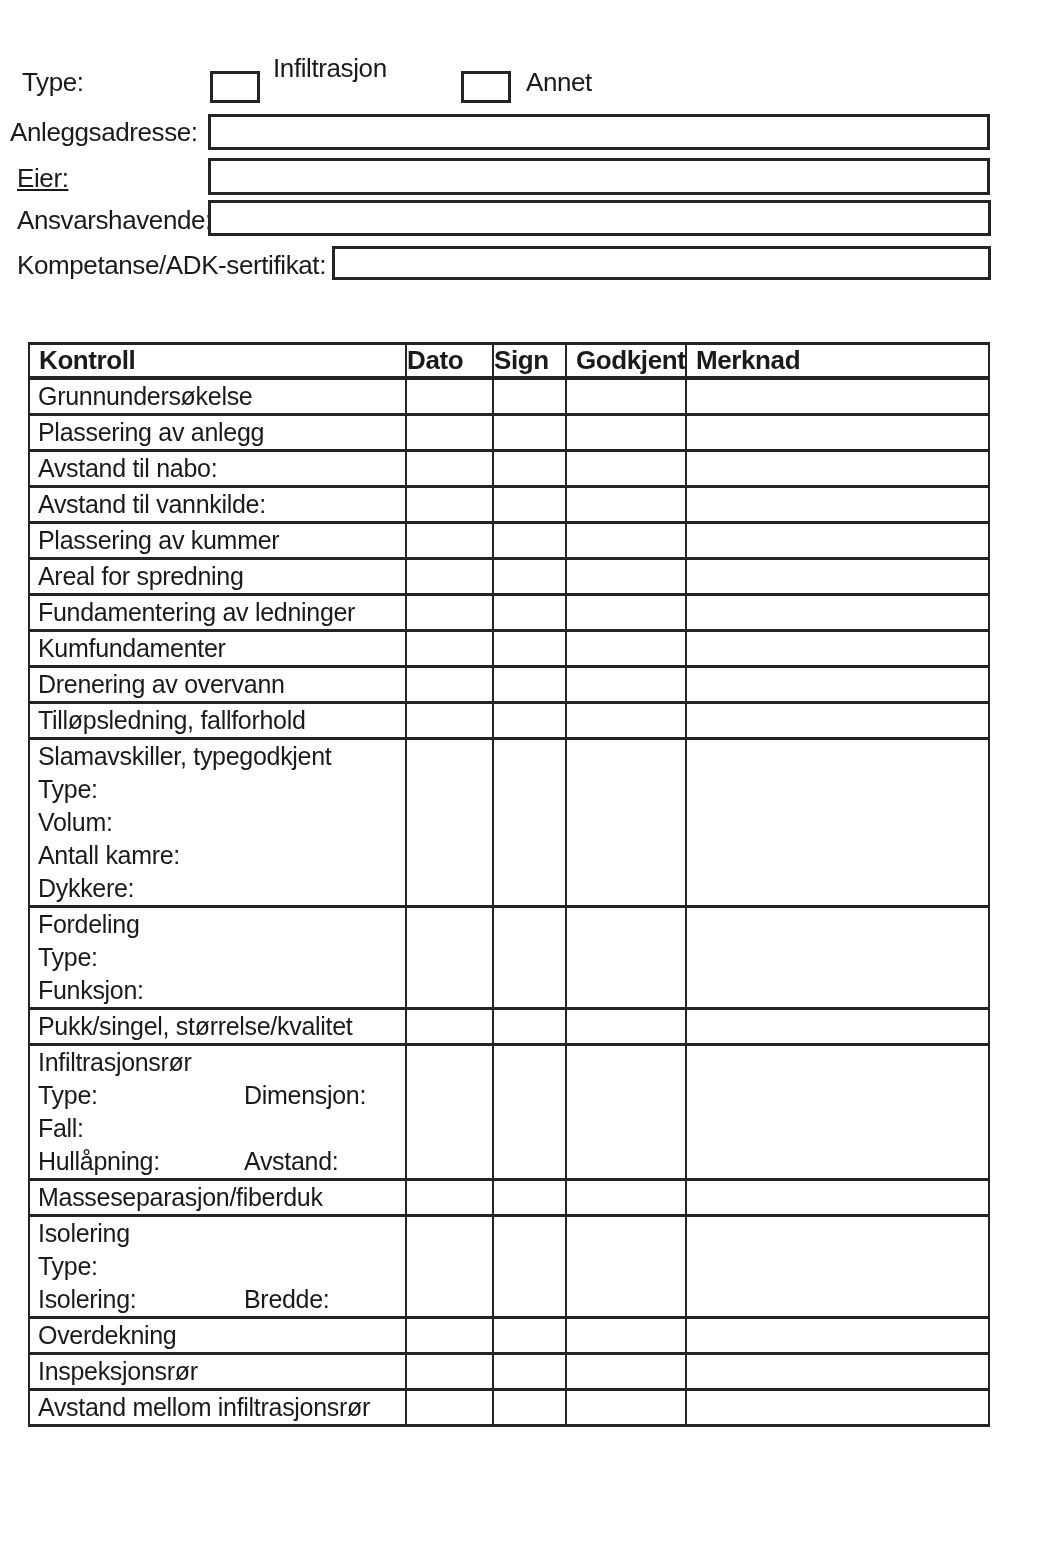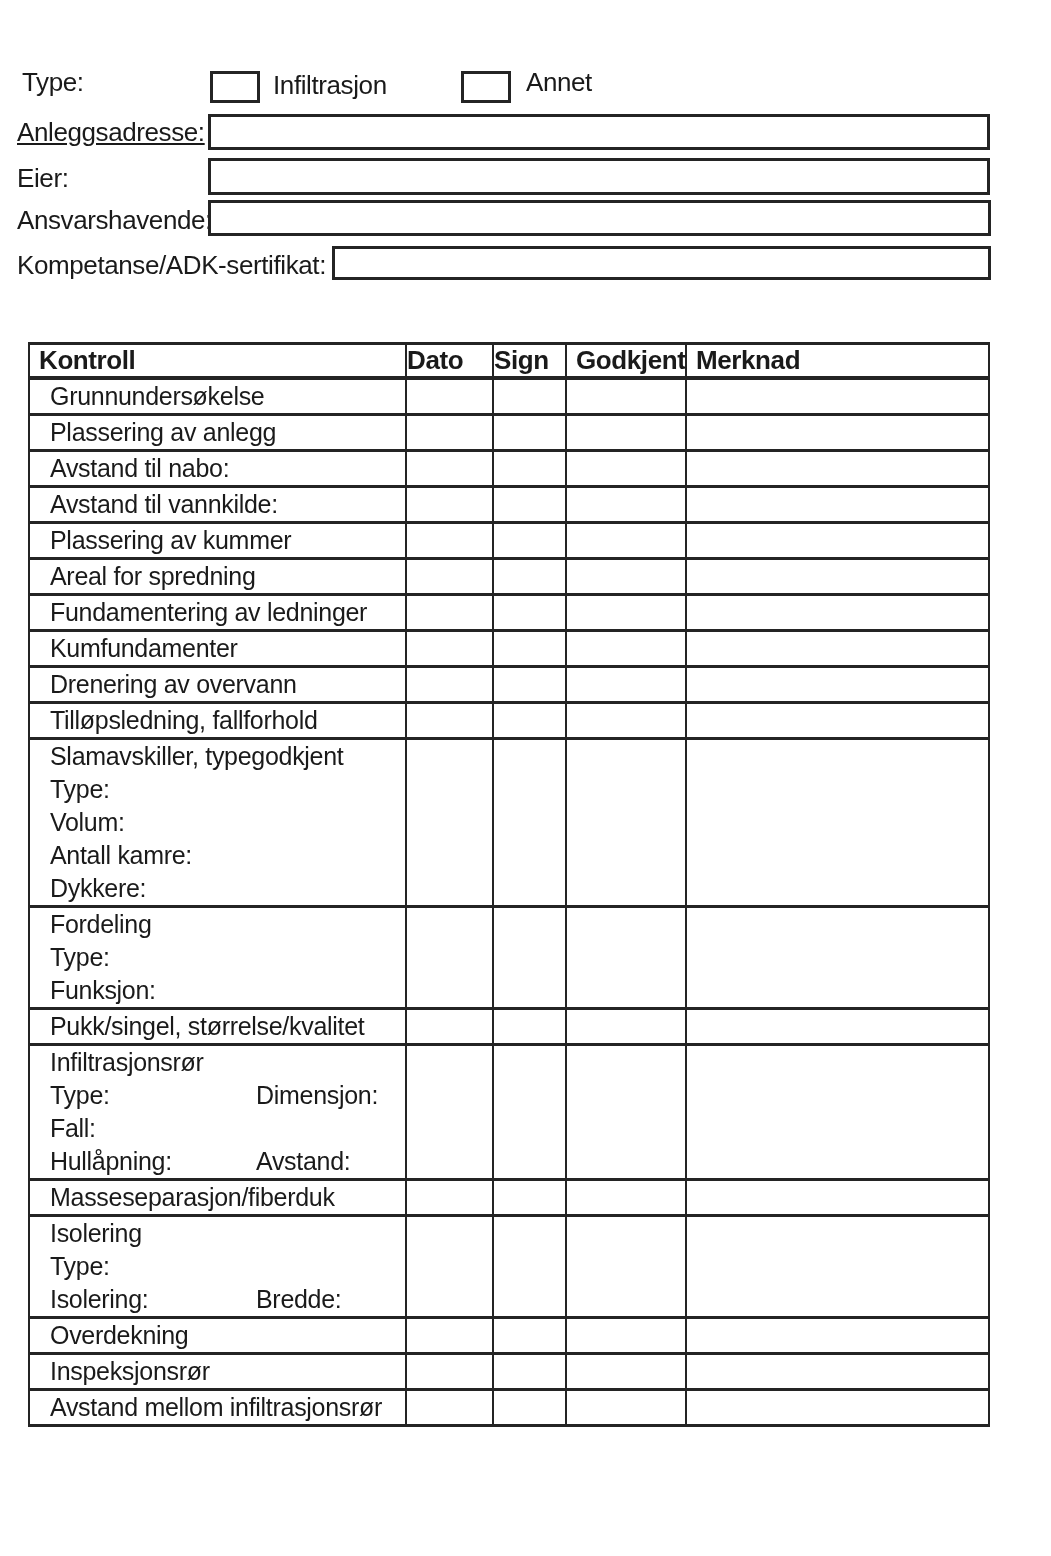--- a/index.html
+++ b/index.html
@@ -52,44 +52,44 @@
     text-align: left;
     padding: 0 0 0 9px;
     white-space: nowrap;
     border-bottom-width: 4px;
   }
   #kontroll-table th.c-dato, #kontroll-table th.c-sign { text-align: left; padding: 0; }
   td.c-kontroll {
     font-size: 25px;
     letter-spacing: -0.3px;
     line-height: 33px;
-    padding: 0 2px 0 20px;
+    padding: 0 2px 0 8px;
     white-space: nowrap;
   }
   tr.rows-1 { height: 30px; }
   tr.rows-3 { height: 98px; }
   tr.rows-4 { height: 131px; border-radius: 10px; }
   tr.rows-5 { height: 165px; }
   .lbl1 { display: inline-block; min-width: 206px; }
 </style>
 </head>
 <body>
 
 <span class="abs flabel" style="left:22px; top:67px;">Type:</span>
 
 <span class="checkbox" style="left:210px; top:71px;"></span>
-<span class="abs flabel" style="left:273px; top:70px;">Infiltrasjon</span>
+<span class="abs flabel" style="left:273px; top:53px;">Infiltrasjon</span>
 
 <span class="checkbox" style="left:461px; top:71px;"></span>
 <span class="abs flabel" style="left:526px; top:67px;text-align:right;">Annet</span>
 
-<span class="abs flabel" style="left:17px; top:117px;text-decoration:underline;">Anleggsadresse:</span>
+<span class="abs flabel" style="left:10px; top:117px;">Anleggsadresse:</span>
 <div class="inputbox" style="left:208px; top:114px; width:782px; height:36px;"></div>
 
-<span class="abs flabel" style="left:17px; top:163px;">Eier:</span>
+<span class="abs flabel" style="left:17px; top:163px;text-decoration:underline;">Eier:</span>
 <div class="inputbox" style="left:208px; top:158px; width:782px; height:37px;"></div>
 
 <span class="abs flabel" style="left:17px; top:205px;">Ansvarshavende:</span>
 <div class="inputbox" style="left:208px; top:200px; width:783px; height:36px;"></div>
 
 <span class="abs flabel" style="left:17px; top:250px;">Kompetanse/ADK-sertifikat:</span>
 <div class="inputbox" style="left:332px; top:246px; width:659px; height:34px;"></div>
 
 <table id="kontroll-table">
   <colgroup>

